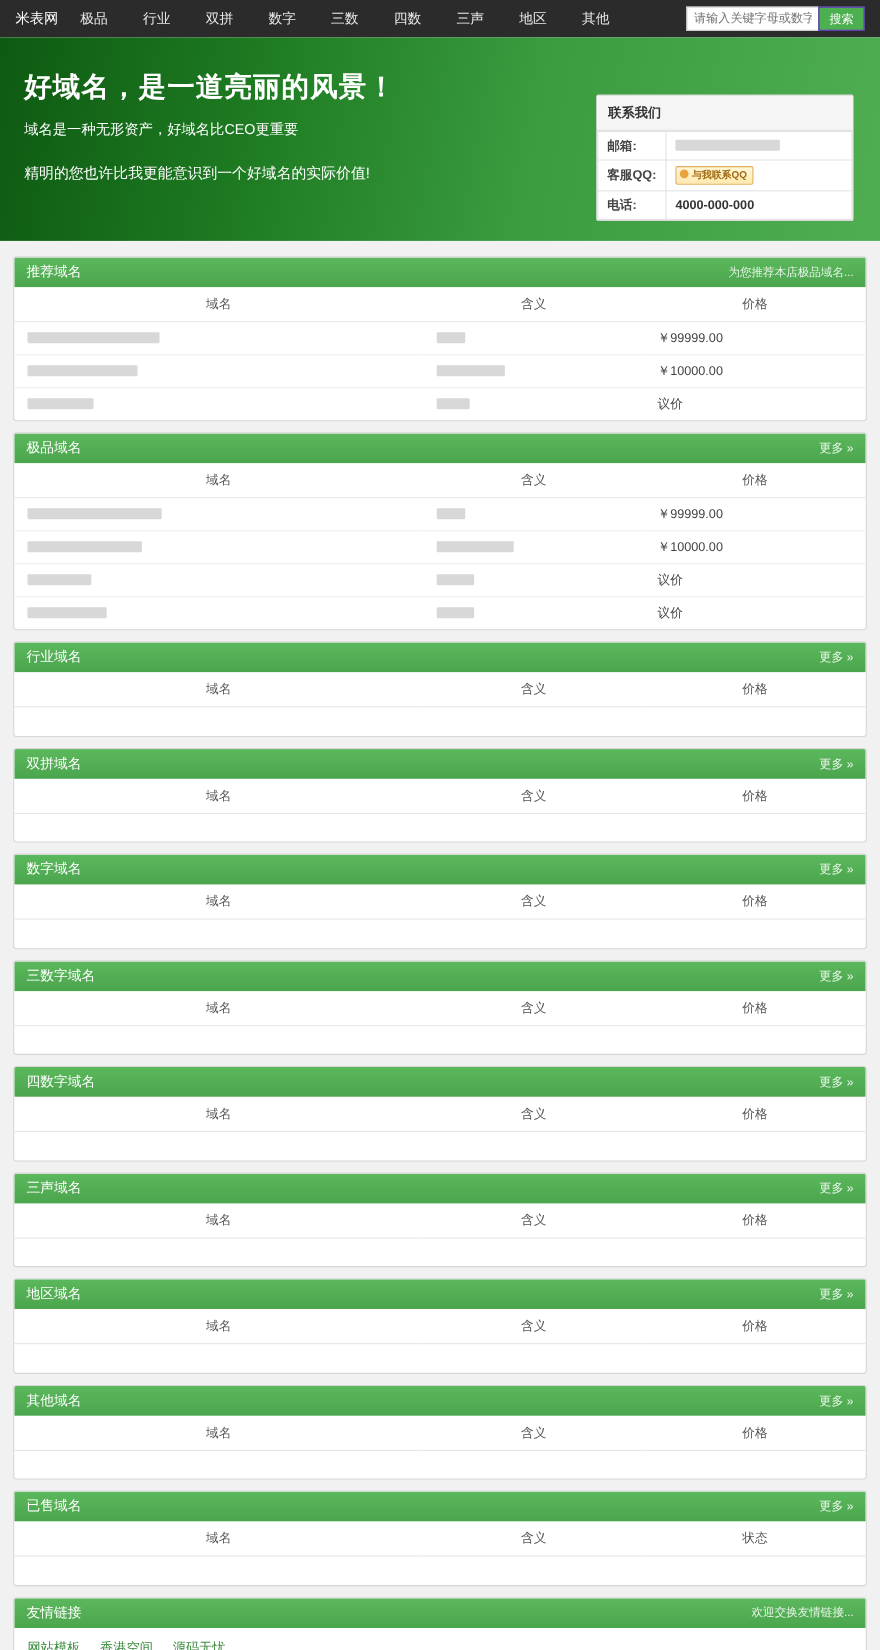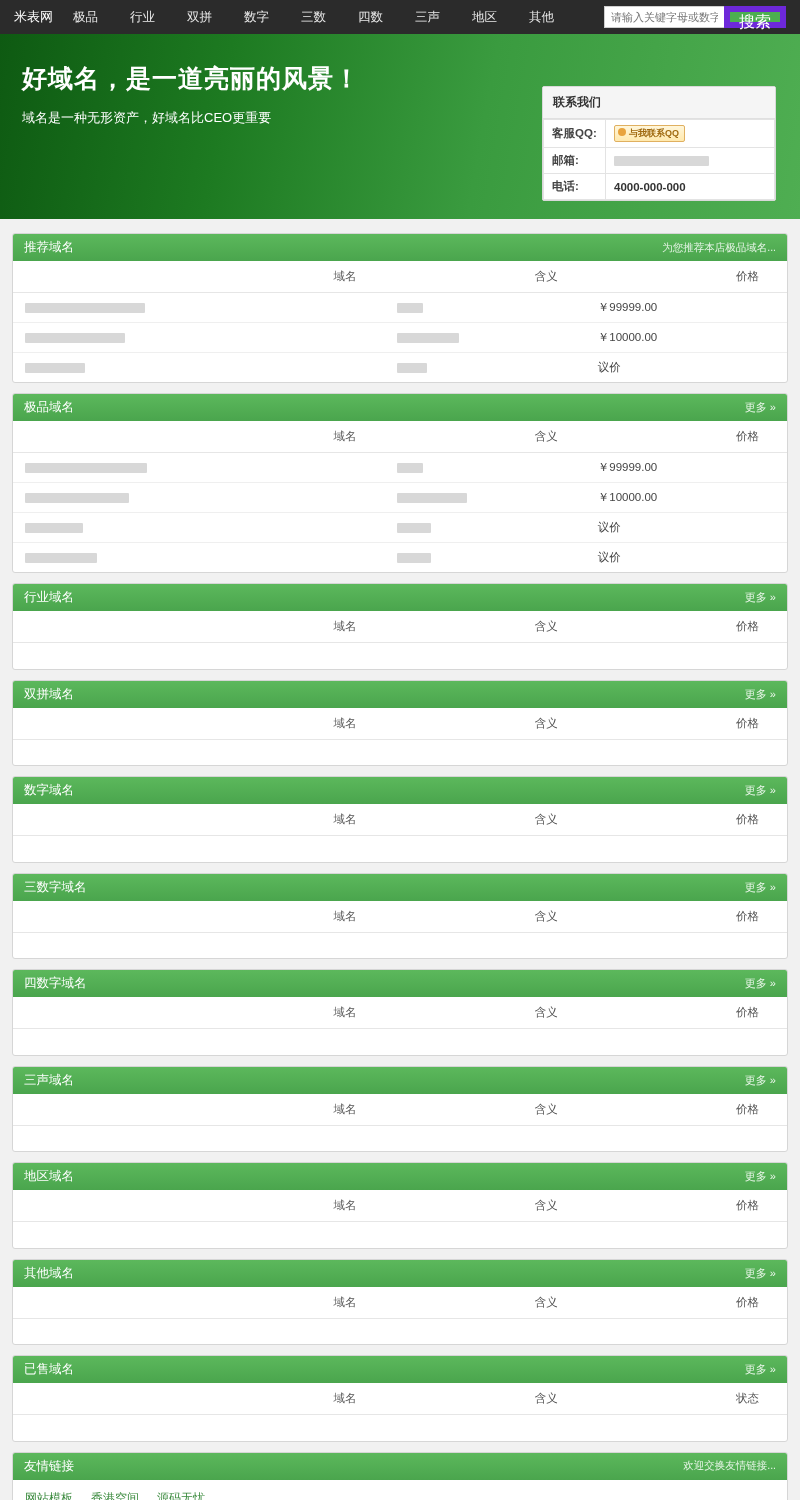--- a/index.html
+++ b/index.html
@@ -52,23 +52,23 @@
     padding: 0 6px;
     font-size: 11px;
     color: #777;
     background: #fff;
     outline: none;
     font-family: inherit;
   }
   .search-btn {
     height: 22px;
     background: #4caf50;
-    border: 6px solid #6d28d9;
+    border: 1px solid #6d28d9;
     color: #fff;
-    font-size: 16px;
+    font-size: 11px;
     padding: 0 9px;
     cursor: pointer;
     font-family: inherit;
   }
   
   .hero {
     height: 185px;
     background: linear-gradient(100deg, #0e5a12 0%, #1d7a21 28%, #3a9b3f 60%, #4fae52 100%);
     position: relative;
     overflow: hidden;
@@ -179,25 +179,25 @@
     font-size: 10.5px;
     color: #e6f5e6;
     white-space: nowrap;
   }
   .tbl {
     width: 100%;
     border-collapse: collapse;
     table-layout: fixed;
   }
   .tbl th {
-    text-align: right;
+    text-align: center;
     font-weight: normal;
     color: #555;
     font-size: 11.5px;
-    padding: 8px 28px;
+    padding: 8px 12px;
     border-bottom: 1px solid #e6e6e6;
   }
   .tbl td {
     padding: 7px 12px;
     font-size: 11.5px;
     color: #444;
     border-bottom: 1px solid #efefef;
   }
   .tbl tr:last-child td { border-bottom: none; }
   .col-a { width: 48%; }
@@ -235,33 +235,34 @@
   <div class="search-wrap">
     <input class="search-input" type="text" placeholder="请输入关键字母或数字" style="">
     <button class="search-btn">搜索</button>
   </div>
 </div>
 
 <div class="hero">
   <div class="hero-text">
     <div class="hero-title">好域名，是一道亮丽的风景！</div>
     <div class="hero-sub">域名是一种无形资产，好域名比CEO更重要</div>
+    <div class="hero-sub2">精明的您也许比我更能意识到一个好域名的实际价值!</div>
   </div>
 
   <div class="contact-box">
     <div class="contact-head">联系我们</div>
     <table class="contact-table">
       <tbody id="contact-rows">
           <tr>
+            <td class="k">邮箱:</td>
+            <td><span class="redact" style="width: 95px;"></span></td>
+          </tr>
+          <tr>
             <td class="k">客服QQ:</td>
             <td><span class="qq-badge">与我联系QQ</span></td>
-          </tr>
-          <tr>
-            <td class="k">邮箱:</td>
-            <td><span class="redact" style="width: 95px;"></span></td>
           </tr>
           <tr>
             <td class="k">电话:</td>
             <td>4000-000-000</td>
           </tr>
         </tbody>
     </table>
   </div>
 </div>
 

